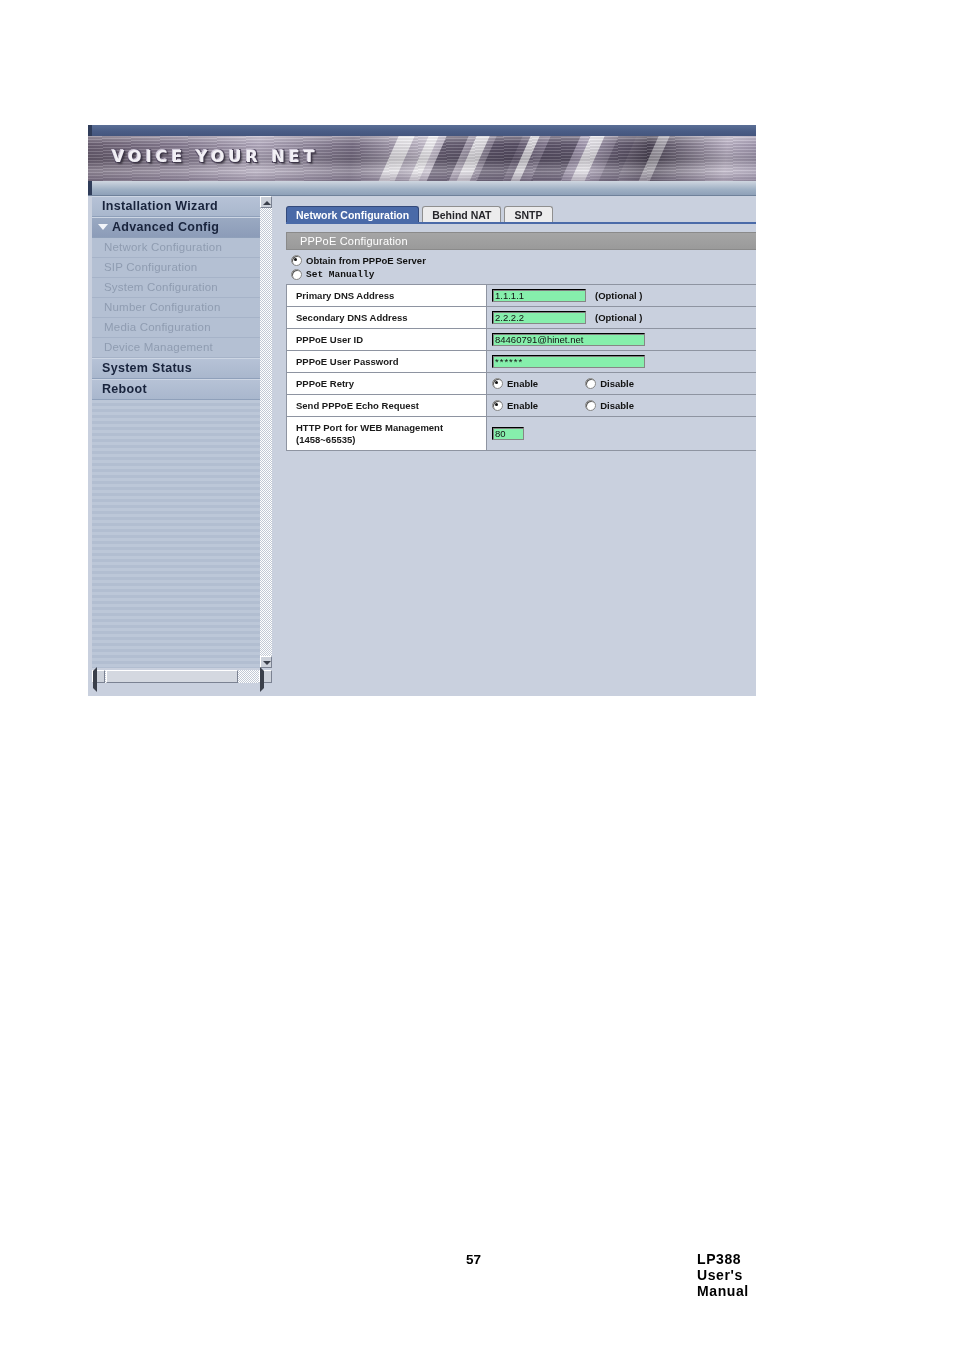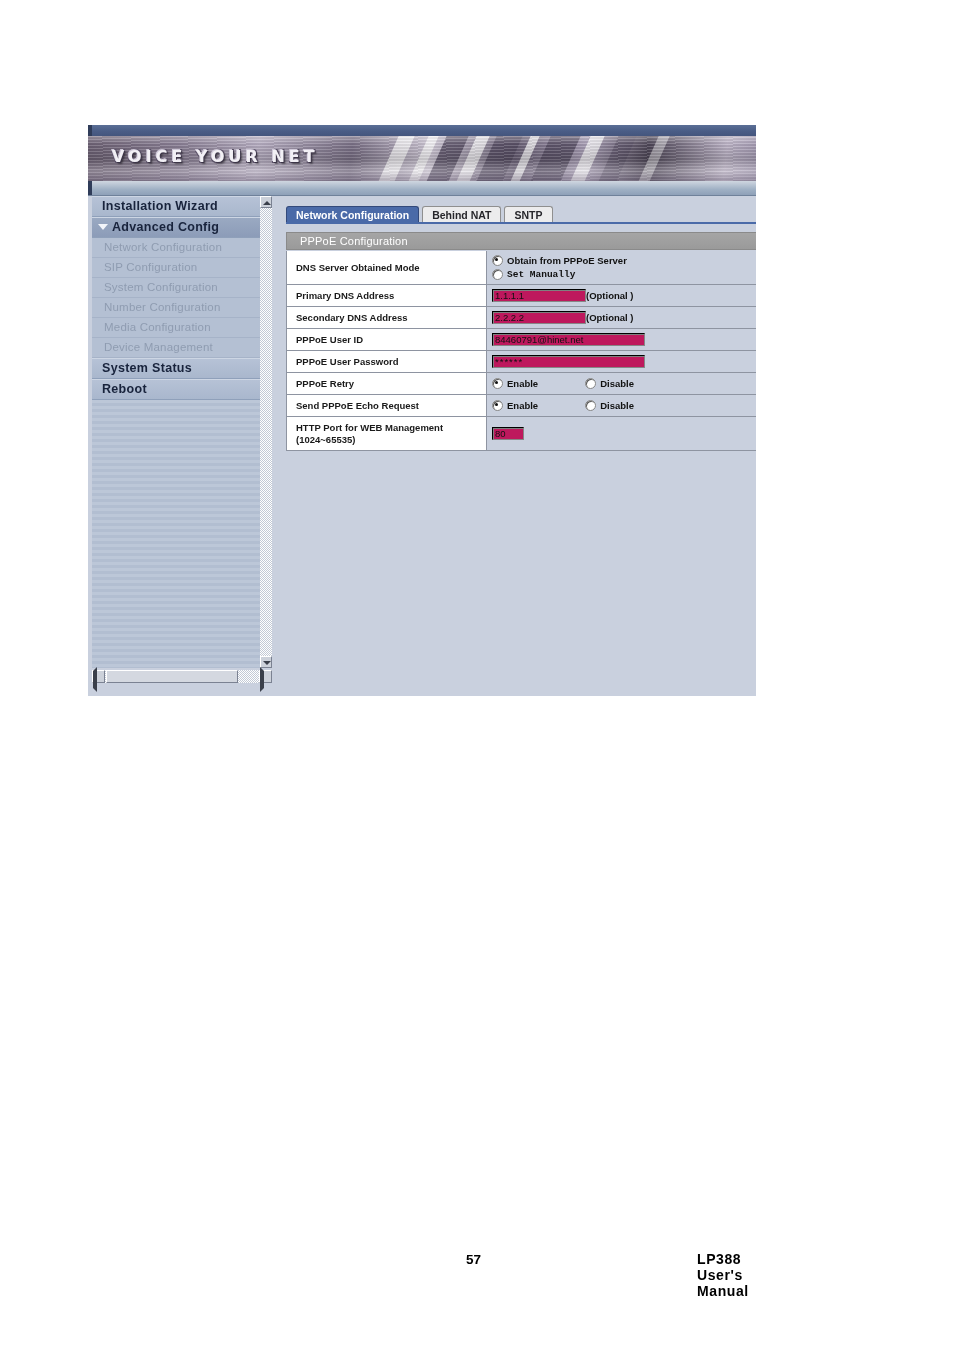--- a/index.html
+++ b/index.html
@@ -121,23 +121,23 @@
   #form{position:absolute;left:8px;top:55px;width:556px;font-size:9.5px;color:#111;}
   .row{display:flex;border-bottom:1px solid #8e94a1;min-height:21px;}
   .lbl{width:201px;box-sizing:border-box;background:#ffffff;
        border-left:1px solid #8e94a1;border-right:1px solid #8e94a1;
        padding:4px 0 4px 9px;font-weight:bold;font-size:9.5px;color:#1a1a1a;
        display:flex;align-items:center;line-height:1.25;}
   .val{flex:1;box-sizing:border-box;padding:3px 0 3px 5px;display:flex;align-items:center;}
   .row.tworow{min-height:33px;}
 
   input.txt{font-family:"Liberation Sans",sans-serif;font-size:9.5px;color:#111;
-     background:#be185d;border:1px solid #000;border-right-color:#868686;border-bottom-color:#868686;
+     background:#86efac;border:1px solid #000;border-right-color:#868686;border-bottom-color:#868686;
      box-shadow:inset 1px 1px 0 #7f7f7f;height:13px;padding:0 2px;box-sizing:border-box;}
-  .optional{font-weight:bold;font-size:9.5px;color:#111;}
+  .optional{font-weight:bold;font-size:9.5px;margin-left:9px;color:#111;}
 
   select.sel{font-family:"Liberation Sans",sans-serif;font-size:9.5px;color:#111;
      background:#fff;border:1px solid #000;height:14px;padding:0 1px;box-sizing:border-box;
      -webkit-appearance:none;appearance:none;}
   .selwrap{position:relative;display:inline-block;}
   .selarrow{position:absolute;right:2px;top:2px;width:11px;height:10px;background:#d4d4d4;
      border:1px solid #fff;border-right-color:#6e6e6e;border-bottom-color:#6e6e6e;
      box-sizing:border-box;pointer-events:none;}
   .selarrow:after{content:"";position:absolute;left:2px;top:4px;width:0;height:0;
      border-left:3px solid transparent;border-right:3px solid transparent;border-top:3px solid #222;}
@@ -266,21 +266,20 @@
           </div>
         </div>
         <div id="tabline"></div>
 
         <div id="sechead">PPPoE Configuration</div>
 
         <div id="form">
 
 
           <div class="row tworow">
-            <div class="lbl">DNS Server Obtained Mode</div>
             <div class="val" style="flex-direction:column;align-items:flex-start;justify-content:center;">
               <div class="radline">
                 <span class="rad on"></span>
                 <span>Obtain from PPPoE Server</span>
               </div>
               <div class="radline">
                 <span class="rad"></span>
                 <span>Set Manually</span>
               </div>
             </div>
@@ -346,21 +345,21 @@
                   <span class="rad"></span>
                   <span>Disable</span>
                 </span>
               </span>
             </div>
           </div>
 
           <div class="row tworow">
             <div class="lbl" style="flex-direction:column;align-items:flex-start;justify-content:center;">
               <span>HTTP Port for WEB Management</span>
-              <span>(1024~65535)</span>
+              <span>(1458~65535)</span>
             </div>
             <div class="val">
               <input class="txt" style="width: 32px;" value="80">
             </div>
           </div>
 
         </div>
 
       </div>
 

